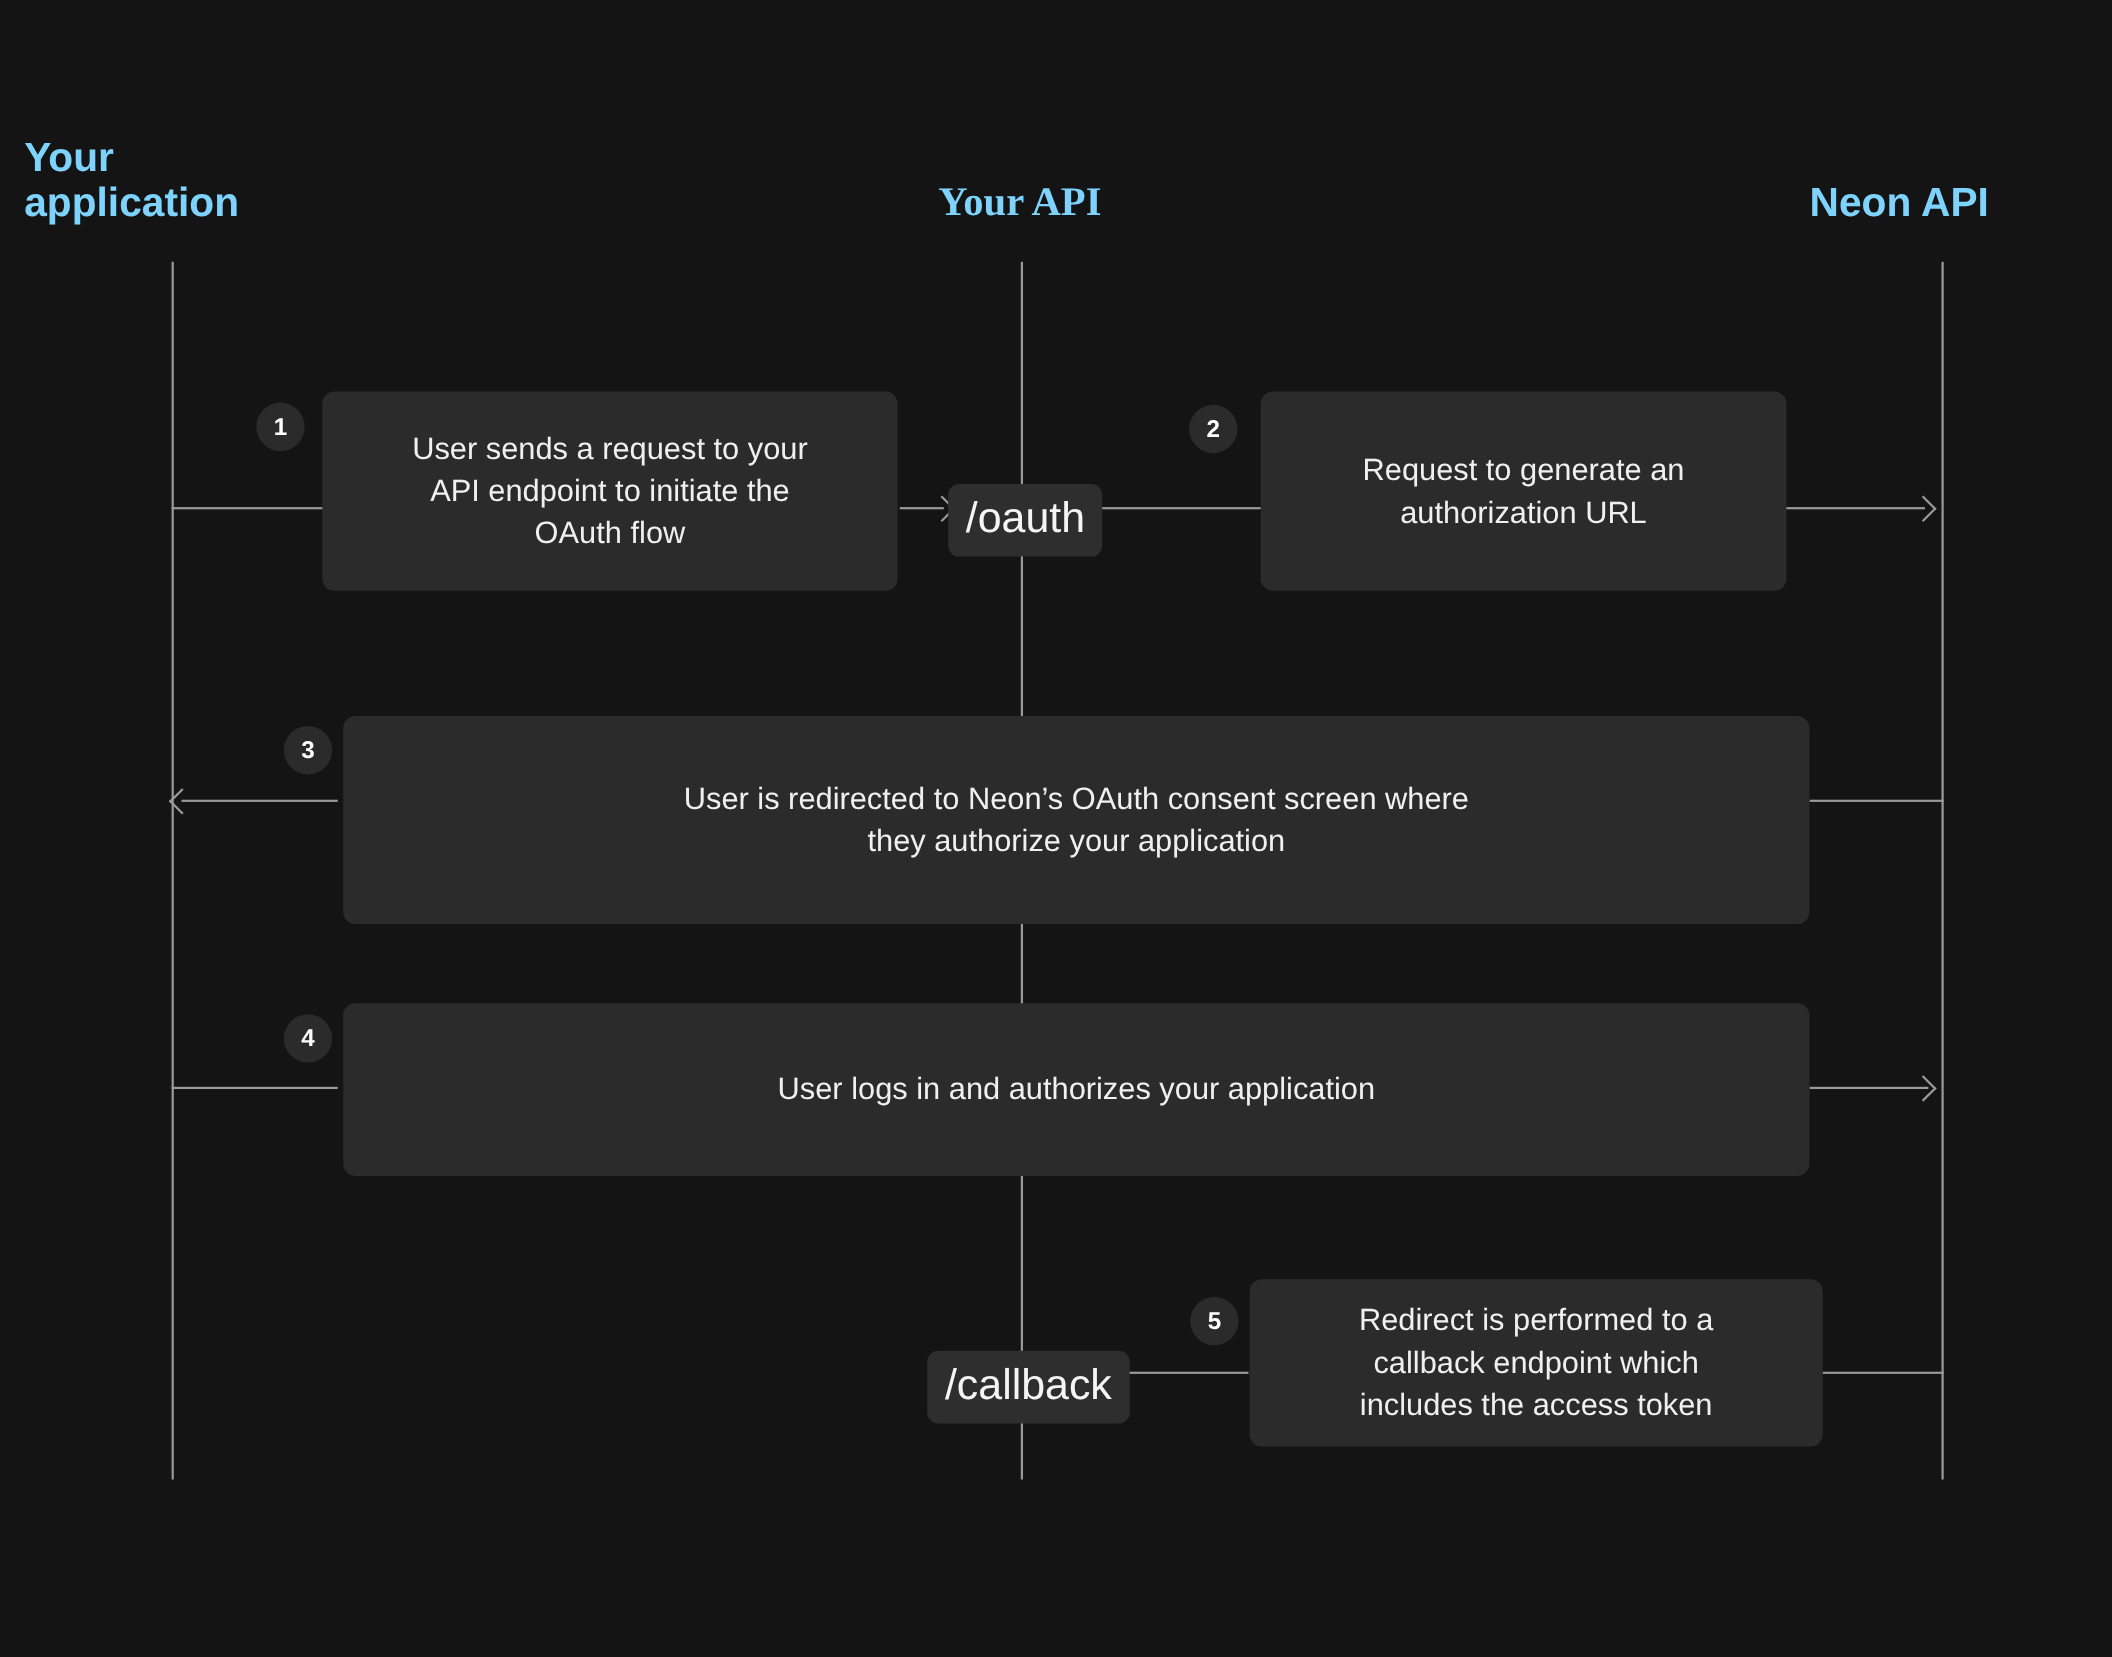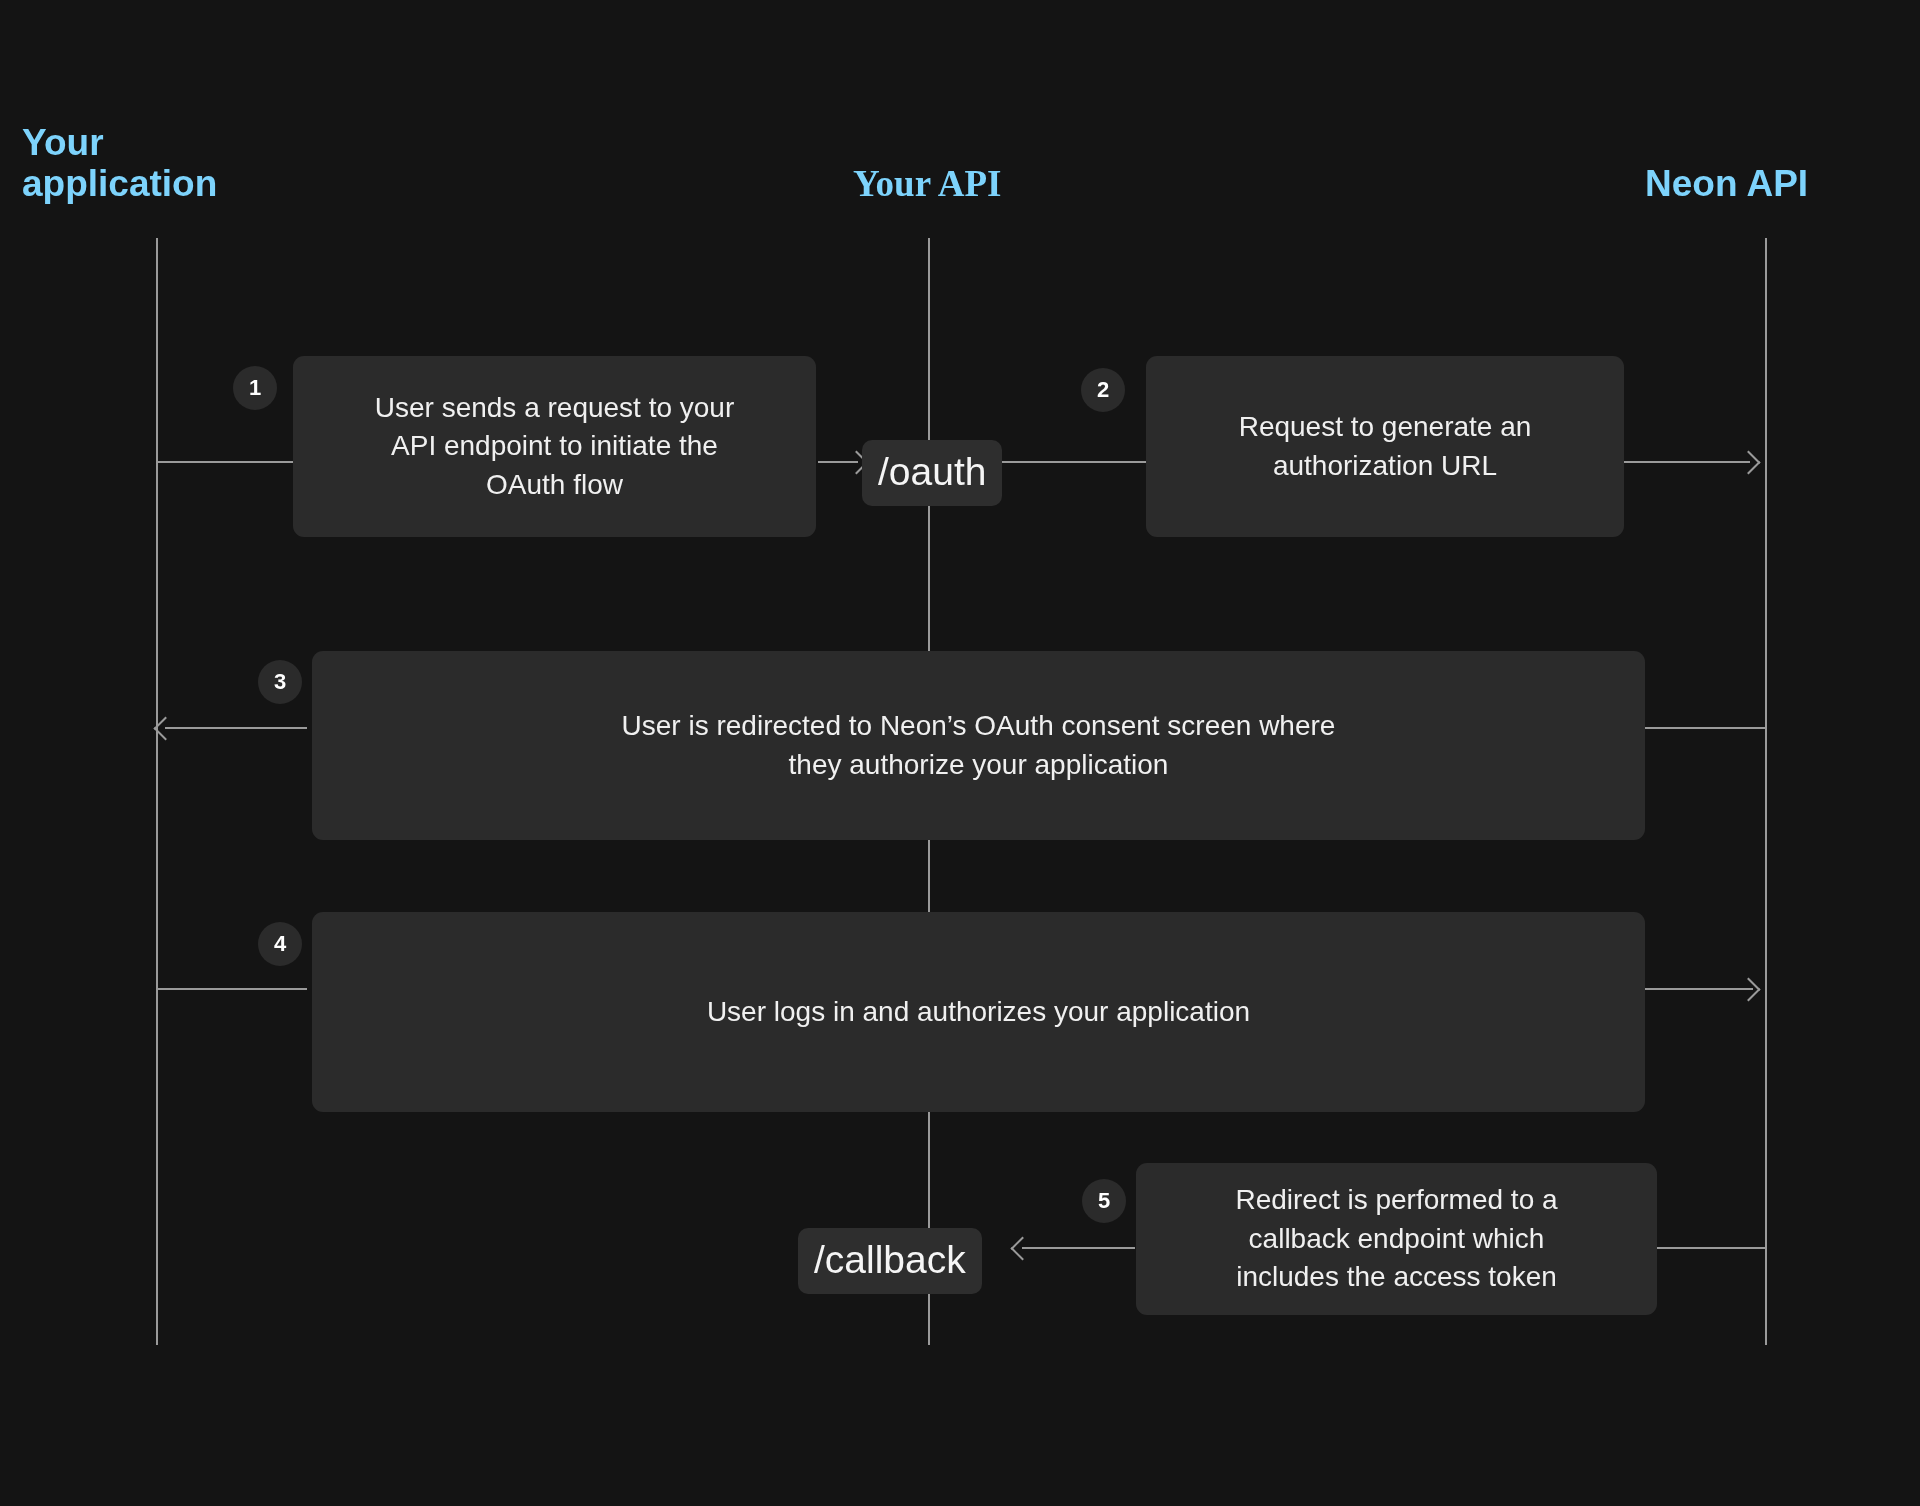--- a/index.html
+++ b/index.html
@@ -119,28 +119,28 @@
 
   
   #badge-3 { left: 258px; top: 660px; }
   #note-3  { left: 312px; top: 651px; width: 1333px; height: 189px; }
   #conn-3a { left: 165px; top: 727px; width: 142px; }
   #arrow-3 { left: 157px; top: 720px; }
   #conn-3b { left: 1645px; top: 727px; width: 122px; }
 
   
   #badge-4 { left: 258px; top: 922px; }
-  #note-4  { left: 312px; top: 912px; width: 1333px; height: 200px; }
+  #note-4  { left: 312px; top: 912px; width: 1333px; height: 157px; }
   #conn-4a { left: 156px; top: 988px; width: 151px; }
   #conn-4b { left: 1645px; top: 988px; width: 108px; }
   #arrow-4 { left: 1740px; top: 981px; }
 
   
   #badge-5 { left: 1082px; top: 1179px; }
-  #pill-callback { left: 798px; top: 1228px; }
+  #pill-callback { left: 843px; top: 1228px; }
   #conn-5a { left: 1022px; top: 1247px; width: 113px; }
   #arrow-5 { left: 1014px; top: 1240px; }
   #note-5  { left: 1136px; top: 1163px; width: 521px; height: 152px; }
   #conn-5b { left: 1657px; top: 1247px; width: 110px; }
 </style>
 </head>
 <body>
 
 <div id="diagram">
 

